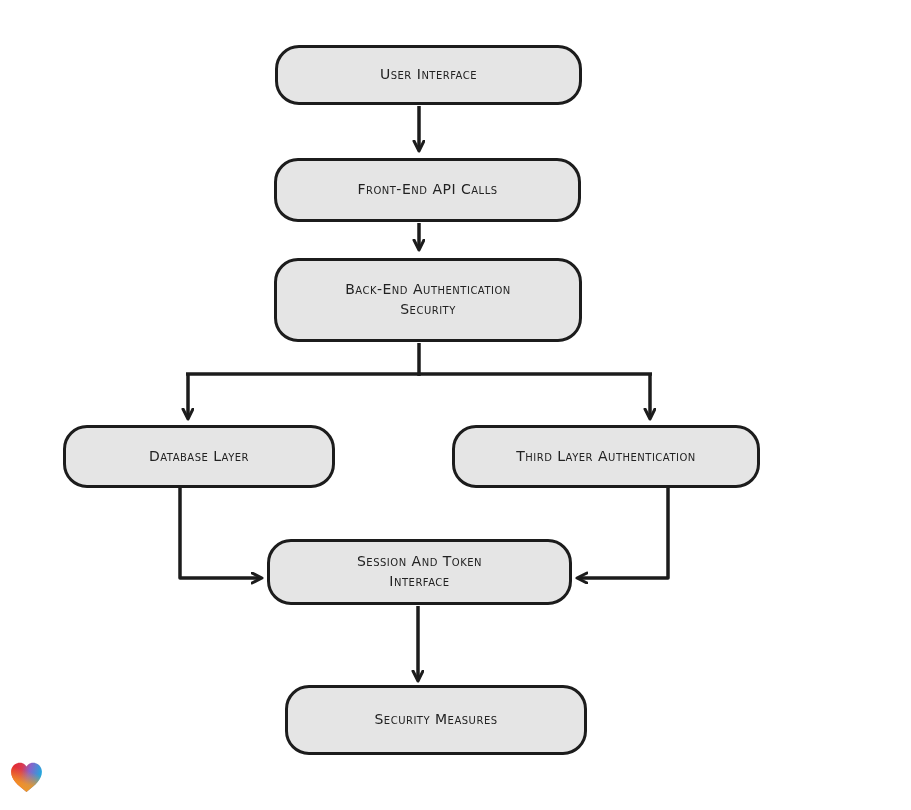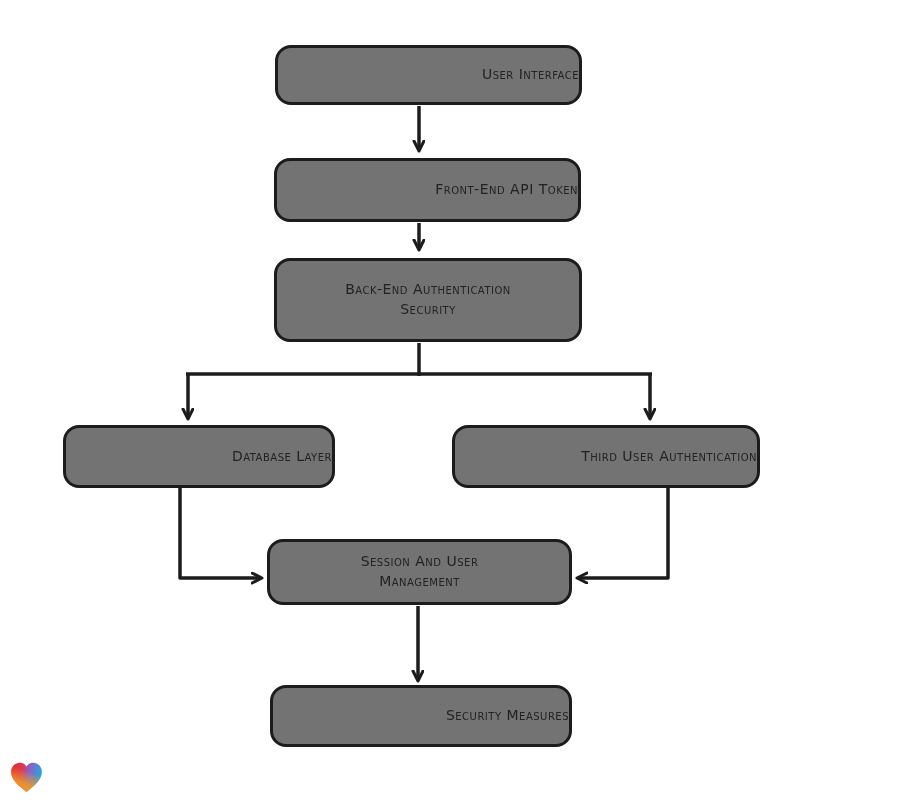--- a/index.html
+++ b/index.html
@@ -13,40 +13,40 @@
   }
   .connectors {
     position: absolute;
     left: 0; top: 0;
     width: 911px; height: 810px;
     pointer-events: none;
   }
   .node {
     position: absolute;
     box-sizing: border-box;
-    background: #737373;
+    background: #e5e5e5;
     border: 3.5px solid #1c1c1c;
-    border-radius: 16px;
+    border-radius: 24px;
     display: flex;
     align-items: center;
-    justify-content: flex-end;
+    justify-content: center;
     text-align: center;
     font-variant: small-caps;
     font-size: 14px;
     letter-spacing: 0.5px;
     line-height: 1.4;
     color: #222222;
   }
   #node-user-interface        { left: 275px; top:  45px; width: 307px; height: 60px; }
   #node-front-end-api-calls   { left: 274px; top: 158px; width: 307px; height: 64px; }
   #node-back-end-auth-service { left: 274px; top: 258px; width: 308px; height: 84px; padding: 0 46px; }
   #node-database-layer        { left:  63px; top: 425px; width: 272px; height: 63px; }
   #node-third-party-auth      { left: 452px; top: 425px; width: 308px; height: 63px; }
   #node-session-token-mgmt    { left: 267px; top: 539px; width: 305px; height: 66px; padding: 0 56px; }
-  #node-security-measures     { left: 270px; top: 685px; width: 302px; height: 62px; }
+  #node-security-measures     { left: 285px; top: 685px; width: 302px; height: 70px; }
   .logo {
     position: absolute;
     left: 8px; top: 759px;
     width: 37px; height: 37px;
   }
 </style>
 </head>
 <body>
 
 <div class="canvas">
@@ -68,37 +68,37 @@
       <path d="M668 488 L668 578 L578 578" marker-end="url(#arrow)"></path>
       <path d="M418 606 L418 680" marker-end="url(#arrow)"></path>
     </g>
   </svg>
 
   <div class="node" id="node-user-interface">
     <span>User Interface</span>
   </div>
 
   <div class="node" id="node-front-end-api-calls">
-    <span>Front-End API Token</span>
+    <span>Front-End API Calls</span>
   </div>
 
   <div class="node" id="node-back-end-auth-service">
     <span>Back-End Authentication Security</span>
   </div>
 
   <div class="node" id="node-database-layer">
     <span>Database Layer</span>
   </div>
 
   <div class="node" id="node-third-party-auth">
-    <span>Third User Authentication</span>
+    <span>Third Layer Authentication</span>
   </div>
 
   <div class="node" id="node-session-token-mgmt">
-    <span>Session And User Management</span>
+    <span>Session And Token Interface</span>
   </div>
 
   <div class="node" id="node-security-measures">
     <span>Security Measures</span>
   </div>
 
   <svg class="logo" viewBox="0 0 36 36" xmlns="http://www.w3.org/2000/svg">
     <defs>
       <linearGradient id="hg1" x1="0" y1="0" x2="1" y2="0.25">
         <stop offset="0%" stop-color="#e62626"></stop>

